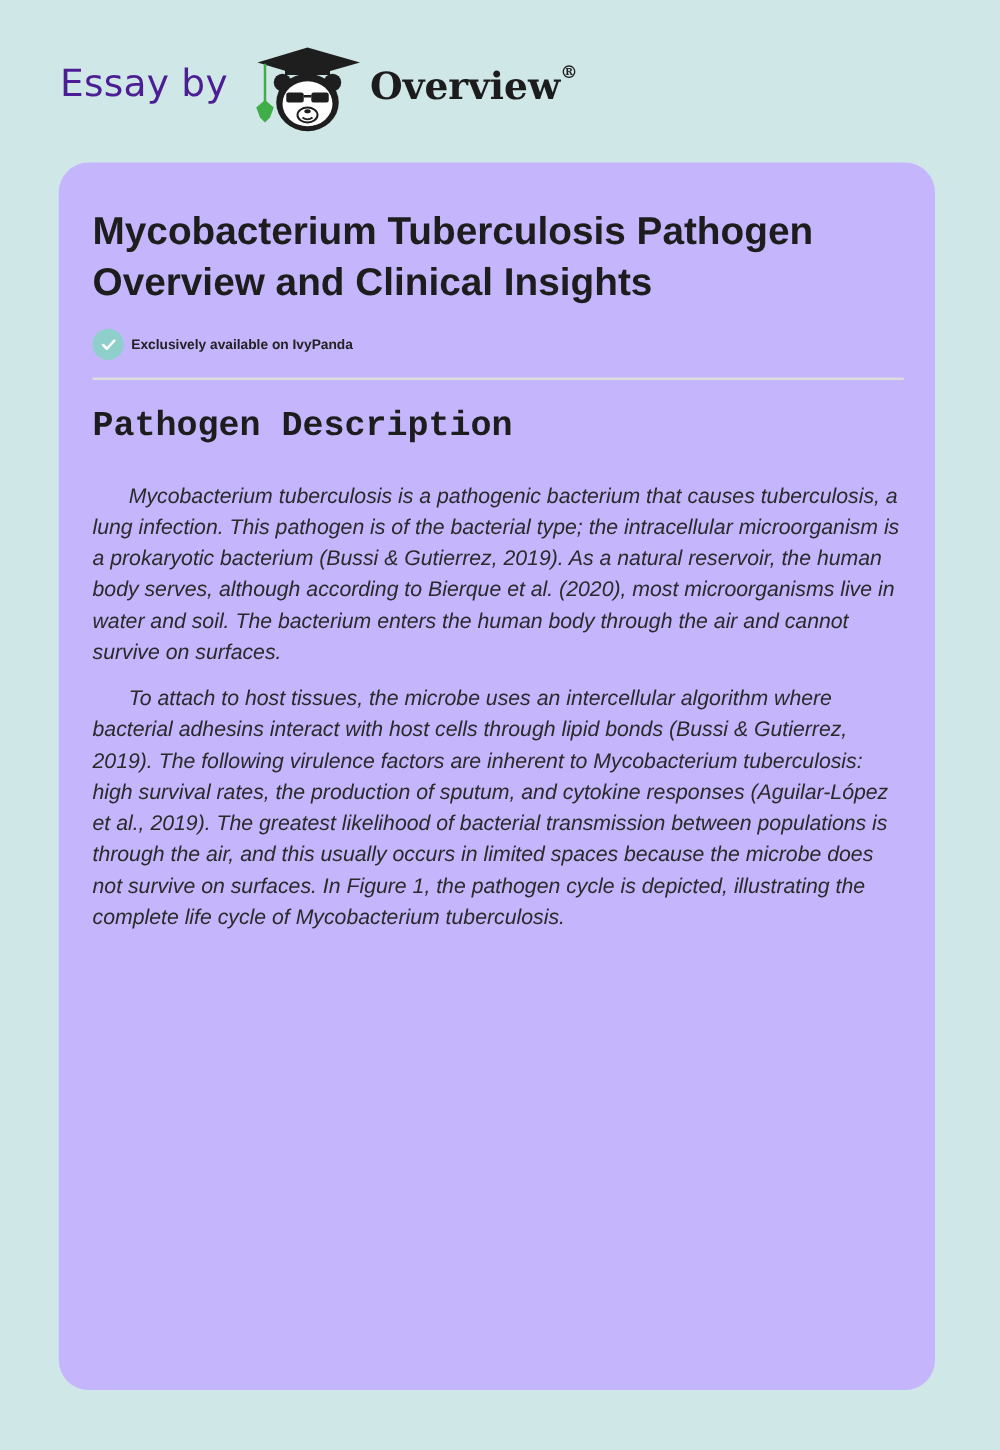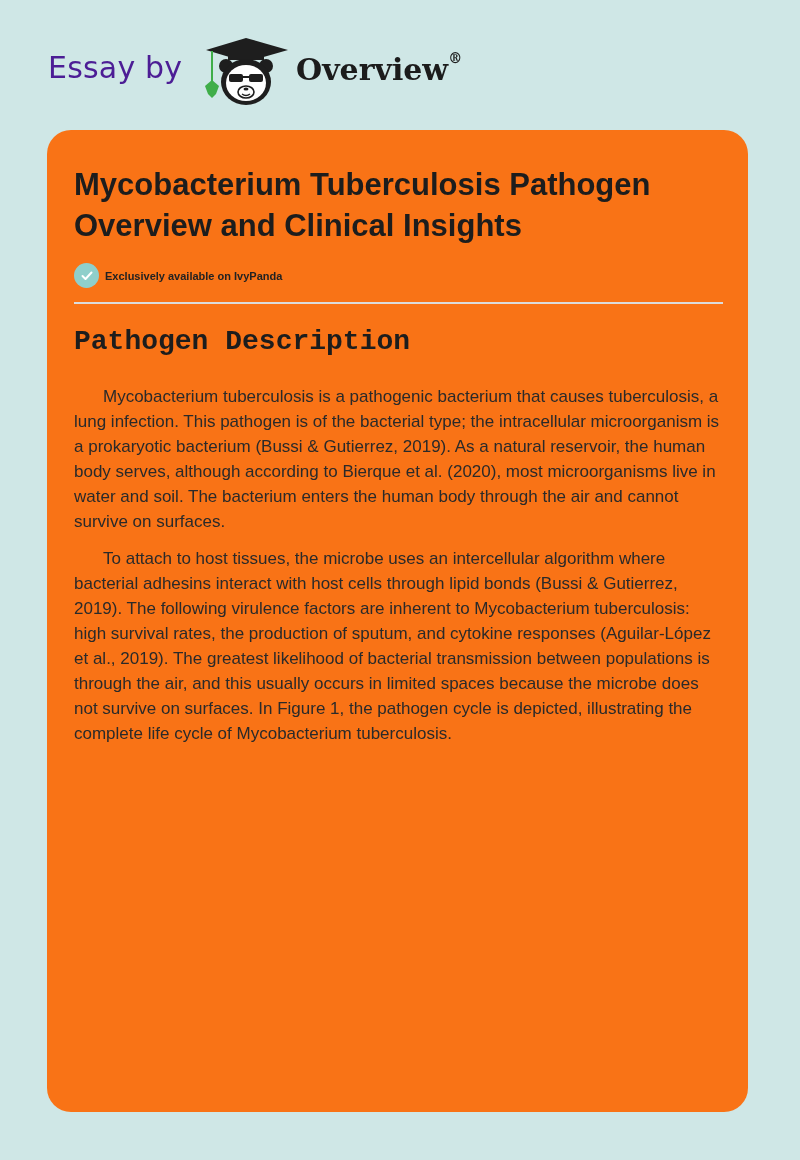--- a/index.html
+++ b/index.html
@@ -24,21 +24,21 @@
   }
   .brand {
     position: absolute; left: 296px; top: 52px;
     font-family: "DejaVu Serif", serif; font-weight: bold;
     font-size: 30px; color: #1c1c1c;
   }
   .brand sup { font-size: 14px; vertical-align: top; position: relative; top: -2px; }
   .card {
     position: absolute; left: 47px; top: 130px;
     width: 701px; height: 982px;
-    background: #f97316; border-radius: 24px;
+    background: #c4b5fd; border-radius: 24px;
   }
   .title {
     position: absolute; left: 27px; top: 34px; width: 660px;
     font-size: 31px; font-weight: bold; line-height: 41px;
     color: #1d1d1d; margin: 0;
   }
   .badge {
     position: absolute; left: 27px; top: 133px;
     display: flex; align-items: center;
   }
@@ -57,20 +57,21 @@
     position: absolute; left: 27px; top: 196px;
     font-size: 28px; font-weight: bold; color: #1d1d1d; margin: 0; font-family: Liberation Mono, monospace;
   }
   .body {
     position: absolute; left: 27px; top: 254px; width: 652px;
   }
   .body p {
     margin: 0 0 12px 0;
     font-size: 17px; line-height: 25px; color: #2a2a2a;
     text-indent: 29px;
+    font-style: italic;
   }
 </style>
 </head>
 <body>
 
 <div class="header">
   <span class="essay-by">Essay by</span>
   <span class="logo-icon">
     <svg width="88" height="72" viewBox="0 0 88 72">
 

